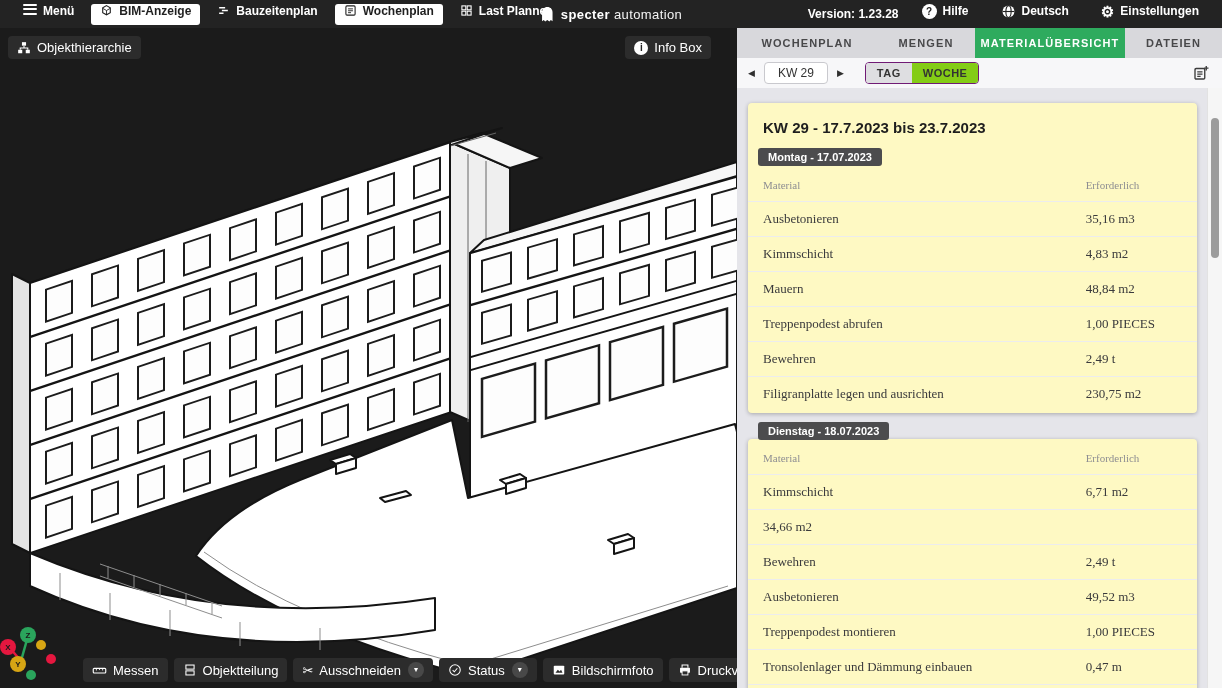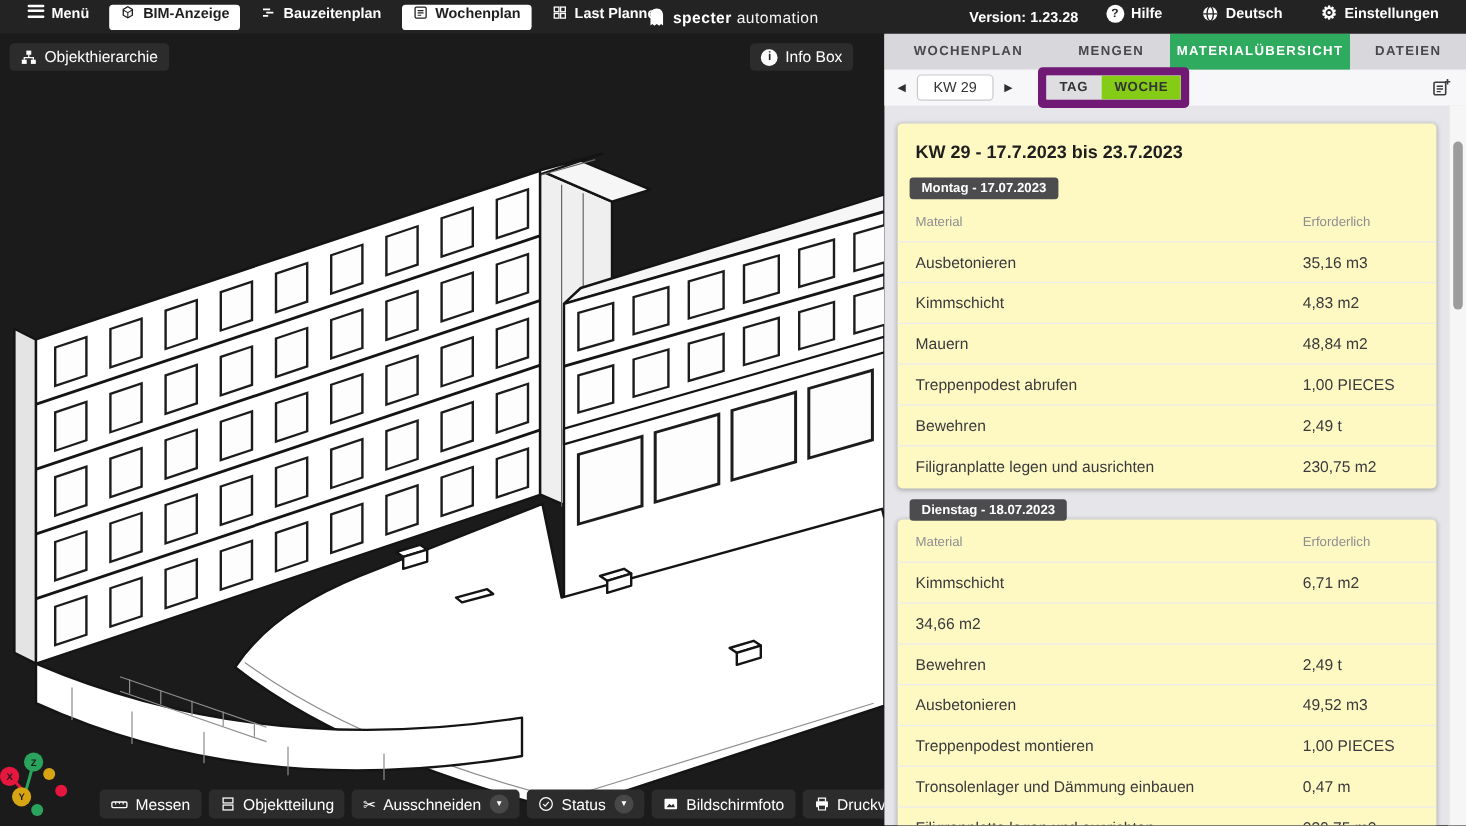--- a/index.html
+++ b/index.html
@@ -59,34 +59,34 @@
   
   .panel { position:absolute; left:737px; top:28px; width:485px; height:660px; background:#e5e5ea; }
   .tabbar { display:flex; height:30px; background:#d8d8dc; }
   .tab { display:flex; align-items:center; justify-content:center; font-size:11px; font-weight:700;
     letter-spacing:1.1px; color:#48484a; cursor:pointer; }
   .tab.active { background:#2eab5e; color:#fff; }
   .controls { display:flex; align-items:center; height:30px; background:#f7f7f9; padding:0 12px 0 8px; gap:6px; }
   .nav-arrow { background:transparent; border:0; cursor:pointer; font-size:9px; color:#2f2f2f; padding:2px 3px; line-height:1; }
   .week-btn { background:#fff; border:1px solid #c9c9ce; border-radius:4px; font-family:inherit; font-size:12px;
     color:#333; padding:3px 13px; cursor:pointer; }
-  .segmented { display:flex; border:7px solid #701a75; border-radius:4px; overflow:hidden; background:#fff; margin-left:12px; }
+  .segmented { display:flex; border:1px solid #701a75; border-radius:4px; overflow:hidden; background:#fff; margin-left:12px; }
   .seg { font-size:11px; font-weight:700; letter-spacing:.5px; color:#333; padding:4px 11px; cursor:pointer; background:#84cc16; border:0; font-family:inherit; }
   .seg.active { background:#dedee1; }
   .note-btn { margin-left:auto; background:transparent; border:0; cursor:pointer; color:#3c3c3c; display:flex; }
   .content { position:relative; height:600px; overflow:hidden; padding:15px 25px 0 11px; }
   .card { background:#fef9c3; border-radius:4px; box-shadow:0 1px 4px rgba(0,0,0,.28); }
   .card h2 { font-size:15px; font-weight:700; color:#1e1e1e; padding:16px 15px 11px; }
   .day-badge { display:inline-block; background:#4c4c4e; color:#fff; font-size:11px; font-weight:700;
     padding:3px 10px; border-radius:3px; margin-left:10px; position:relative; z-index:2; }
   .day-group .day-badge { margin-top:9px; margin-bottom:-9px; }
   .thead { display:flex; padding:13px 15px 10px; color:#8e8e92; font-size:11px; }
   .trow { display:flex; padding:9px 15px; border-top:1px solid #ececee; color:#3a3a3c; font-size:13px; align-items:flex-start; }
   .c-mat { flex:0 0 77%; } .c-req { flex:1; }
-  .tbl { padding-bottom:2px; }
+  .tbl { padding-bottom:2px;font-family:Liberation Serif, serif; }
   .scroll-track { position:absolute; right:0; top:60px; width:15px; height:600px; background:#f6f6f6; border-left:1px solid #e2e2e2; }
   .scroll-thumb { position:absolute; left:3px; top:30px; width:8px; height:140px; background:#9c9c9c; border-radius:4px; cursor:pointer; }
 </style>
 </head>
 <body>
 
 <div class="app">
 
   <header class="topbar">
     <div class="tb-left">

